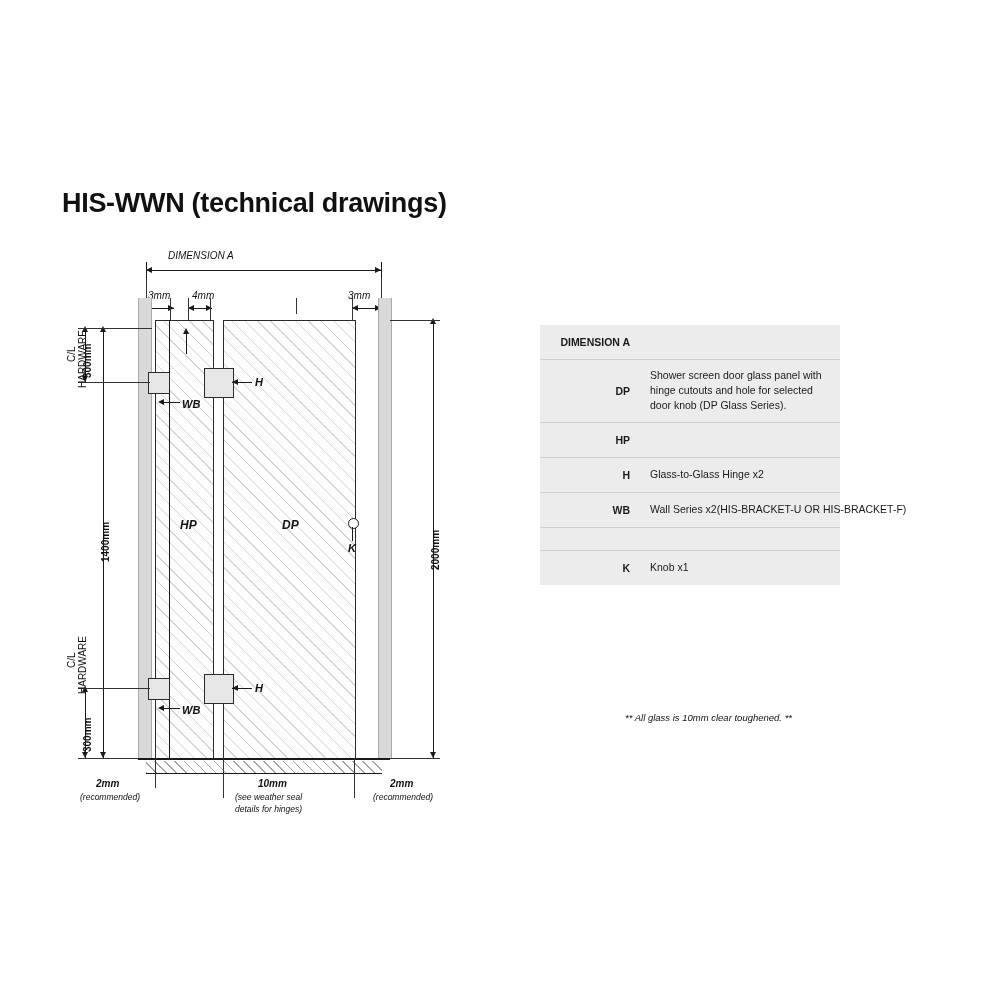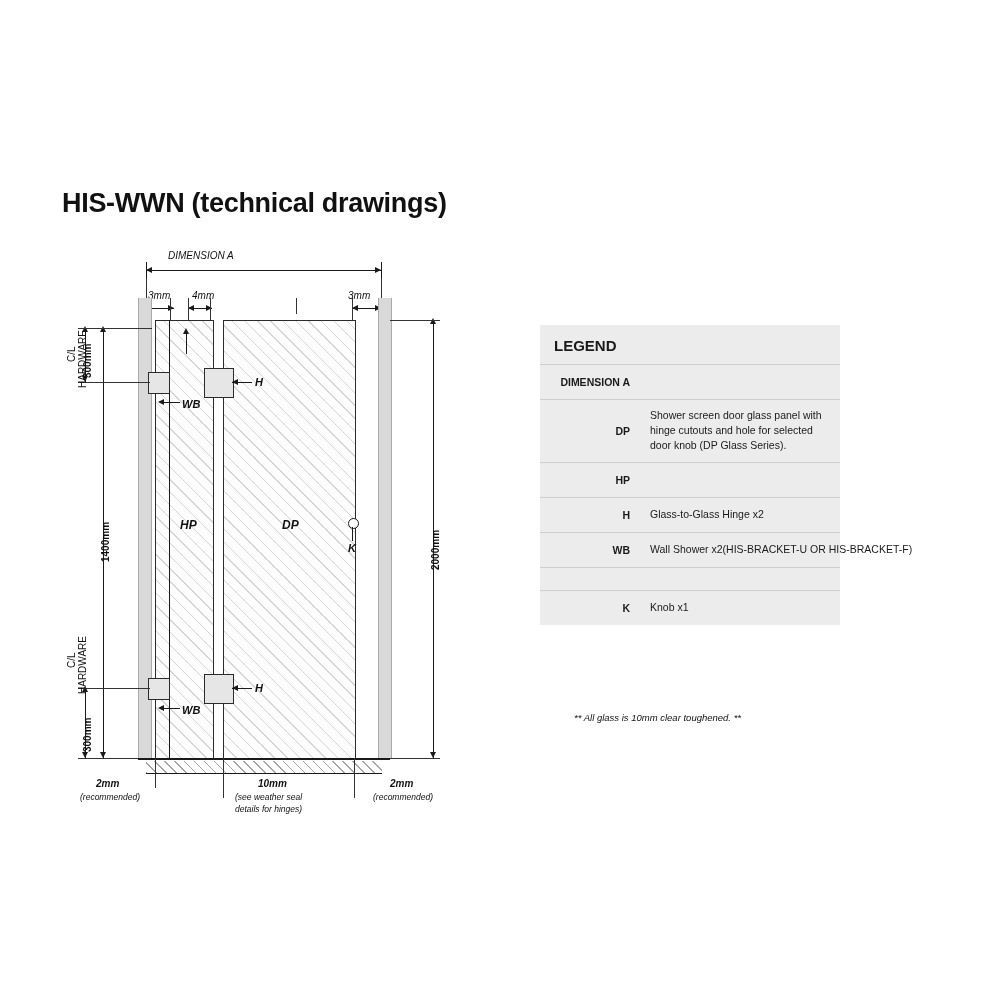--- a/index.html
+++ b/index.html
@@ -158,21 +158,21 @@
     line-height: 1.45;
     box-sizing: border-box;
     display: flex;
     align-items: center;
   }
   .leg-row.center .leg-val { align-items: center; }
   .leg-row.spacer { min-height: 22px; }
   .leg-row.wb .leg-val { white-space: nowrap; }
   #legend-note {
     position: absolute;
-    left: 574px;
+    left: 625px;
     top: 712px;
     font-size: 9.5px;
     font-style: italic;
     color: #111;
     white-space: nowrap;
   }
 </style>
 </head>
 <body>
 
@@ -302,21 +302,20 @@
   <div class="lbl" style="left:198px; top:528px; font-weight:bold;">10mm</div>
   <div class="lbl" style="left:175px; top:542px; font-size:8.5px; font-style:italic;">(see weather seal</div>
   <div class="lbl" style="left:175px; top:554px; font-size:8.5px; font-style:italic;">details for hinges)</div>
 
   <div class="lbl" style="left:330px; top:528px; font-weight:bold;">2mm</div>
   <div class="lbl" style="left:313px; top:542px; font-size:8.5px;">(recommended)</div>
 
 </div>
 
 <div id="legend">
-  <div id="legend-title">LEGEND</div>
 
   <div class="leg-row">
     <div class="leg-key">DIMENSION A</div>
   </div>
 
   <div class="leg-row">
     <div class="leg-key">DP</div>
     <div class="leg-val">Shower screen door glass panel with hinge cutouts and hole for selected door knob (DP Glass Series).</div>
   </div>
 
@@ -324,21 +323,21 @@
     <div class="leg-key">HP</div>
   </div>
 
   <div class="leg-row center">
     <div class="leg-key">H</div>
     <div class="leg-val">Glass-to-Glass Hinge x2</div>
   </div>
 
   <div class="leg-row center wb">
     <div class="leg-key">WB</div>
-    <div class="leg-val">Wall Shower x2(HIS-BRACKET-U OR HIS-BRACKET-F)</div>
+    <div class="leg-val">Wall Series x2(HIS-BRACKET-U OR HIS-BRACKET-F)</div>
   </div>
 
   <div class="leg-row spacer">
     <div class="leg-key"></div>
     <div class="leg-val"></div>
   </div>
 
   <div class="leg-row center">
     <div class="leg-key">K</div>
     <div class="leg-val">Knob x1</div>

